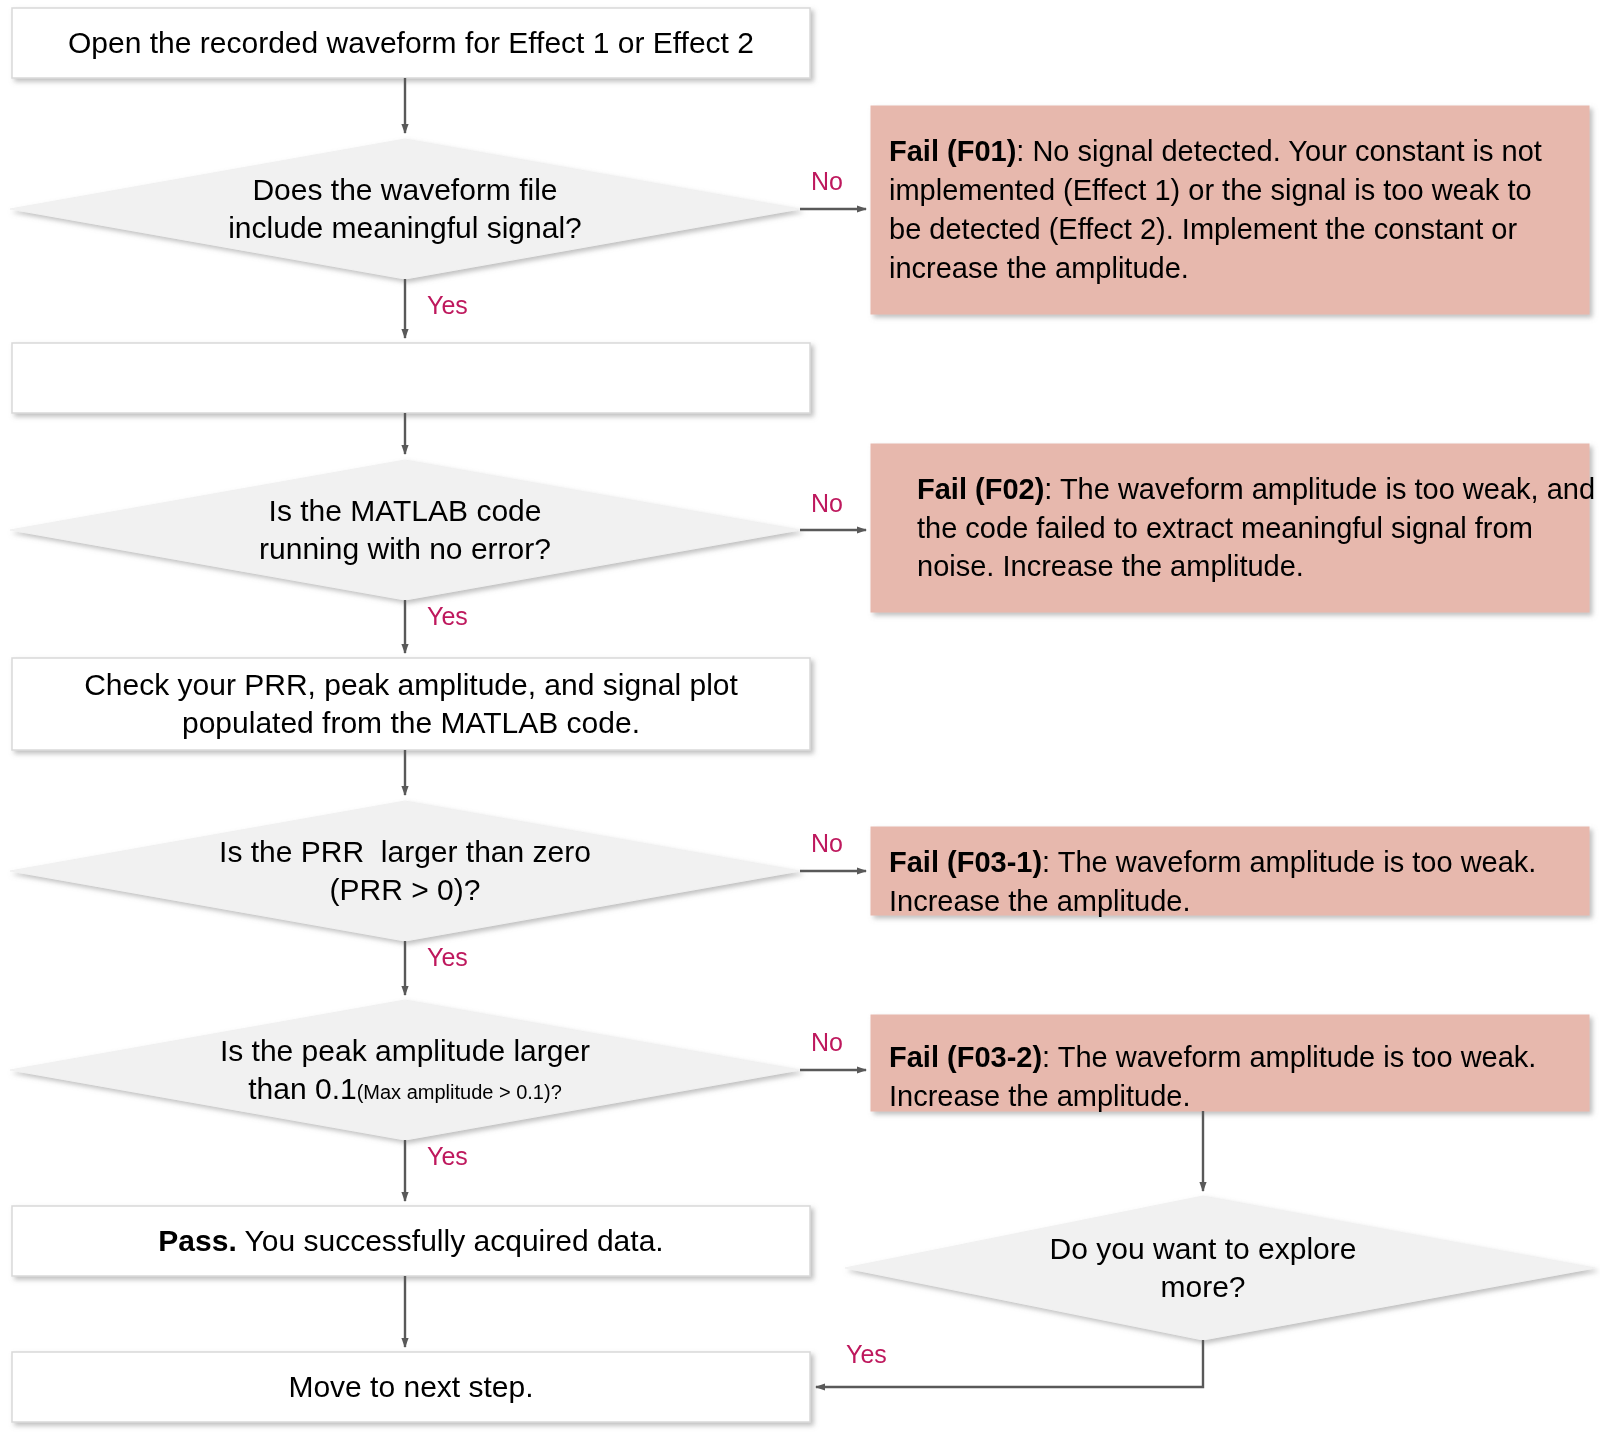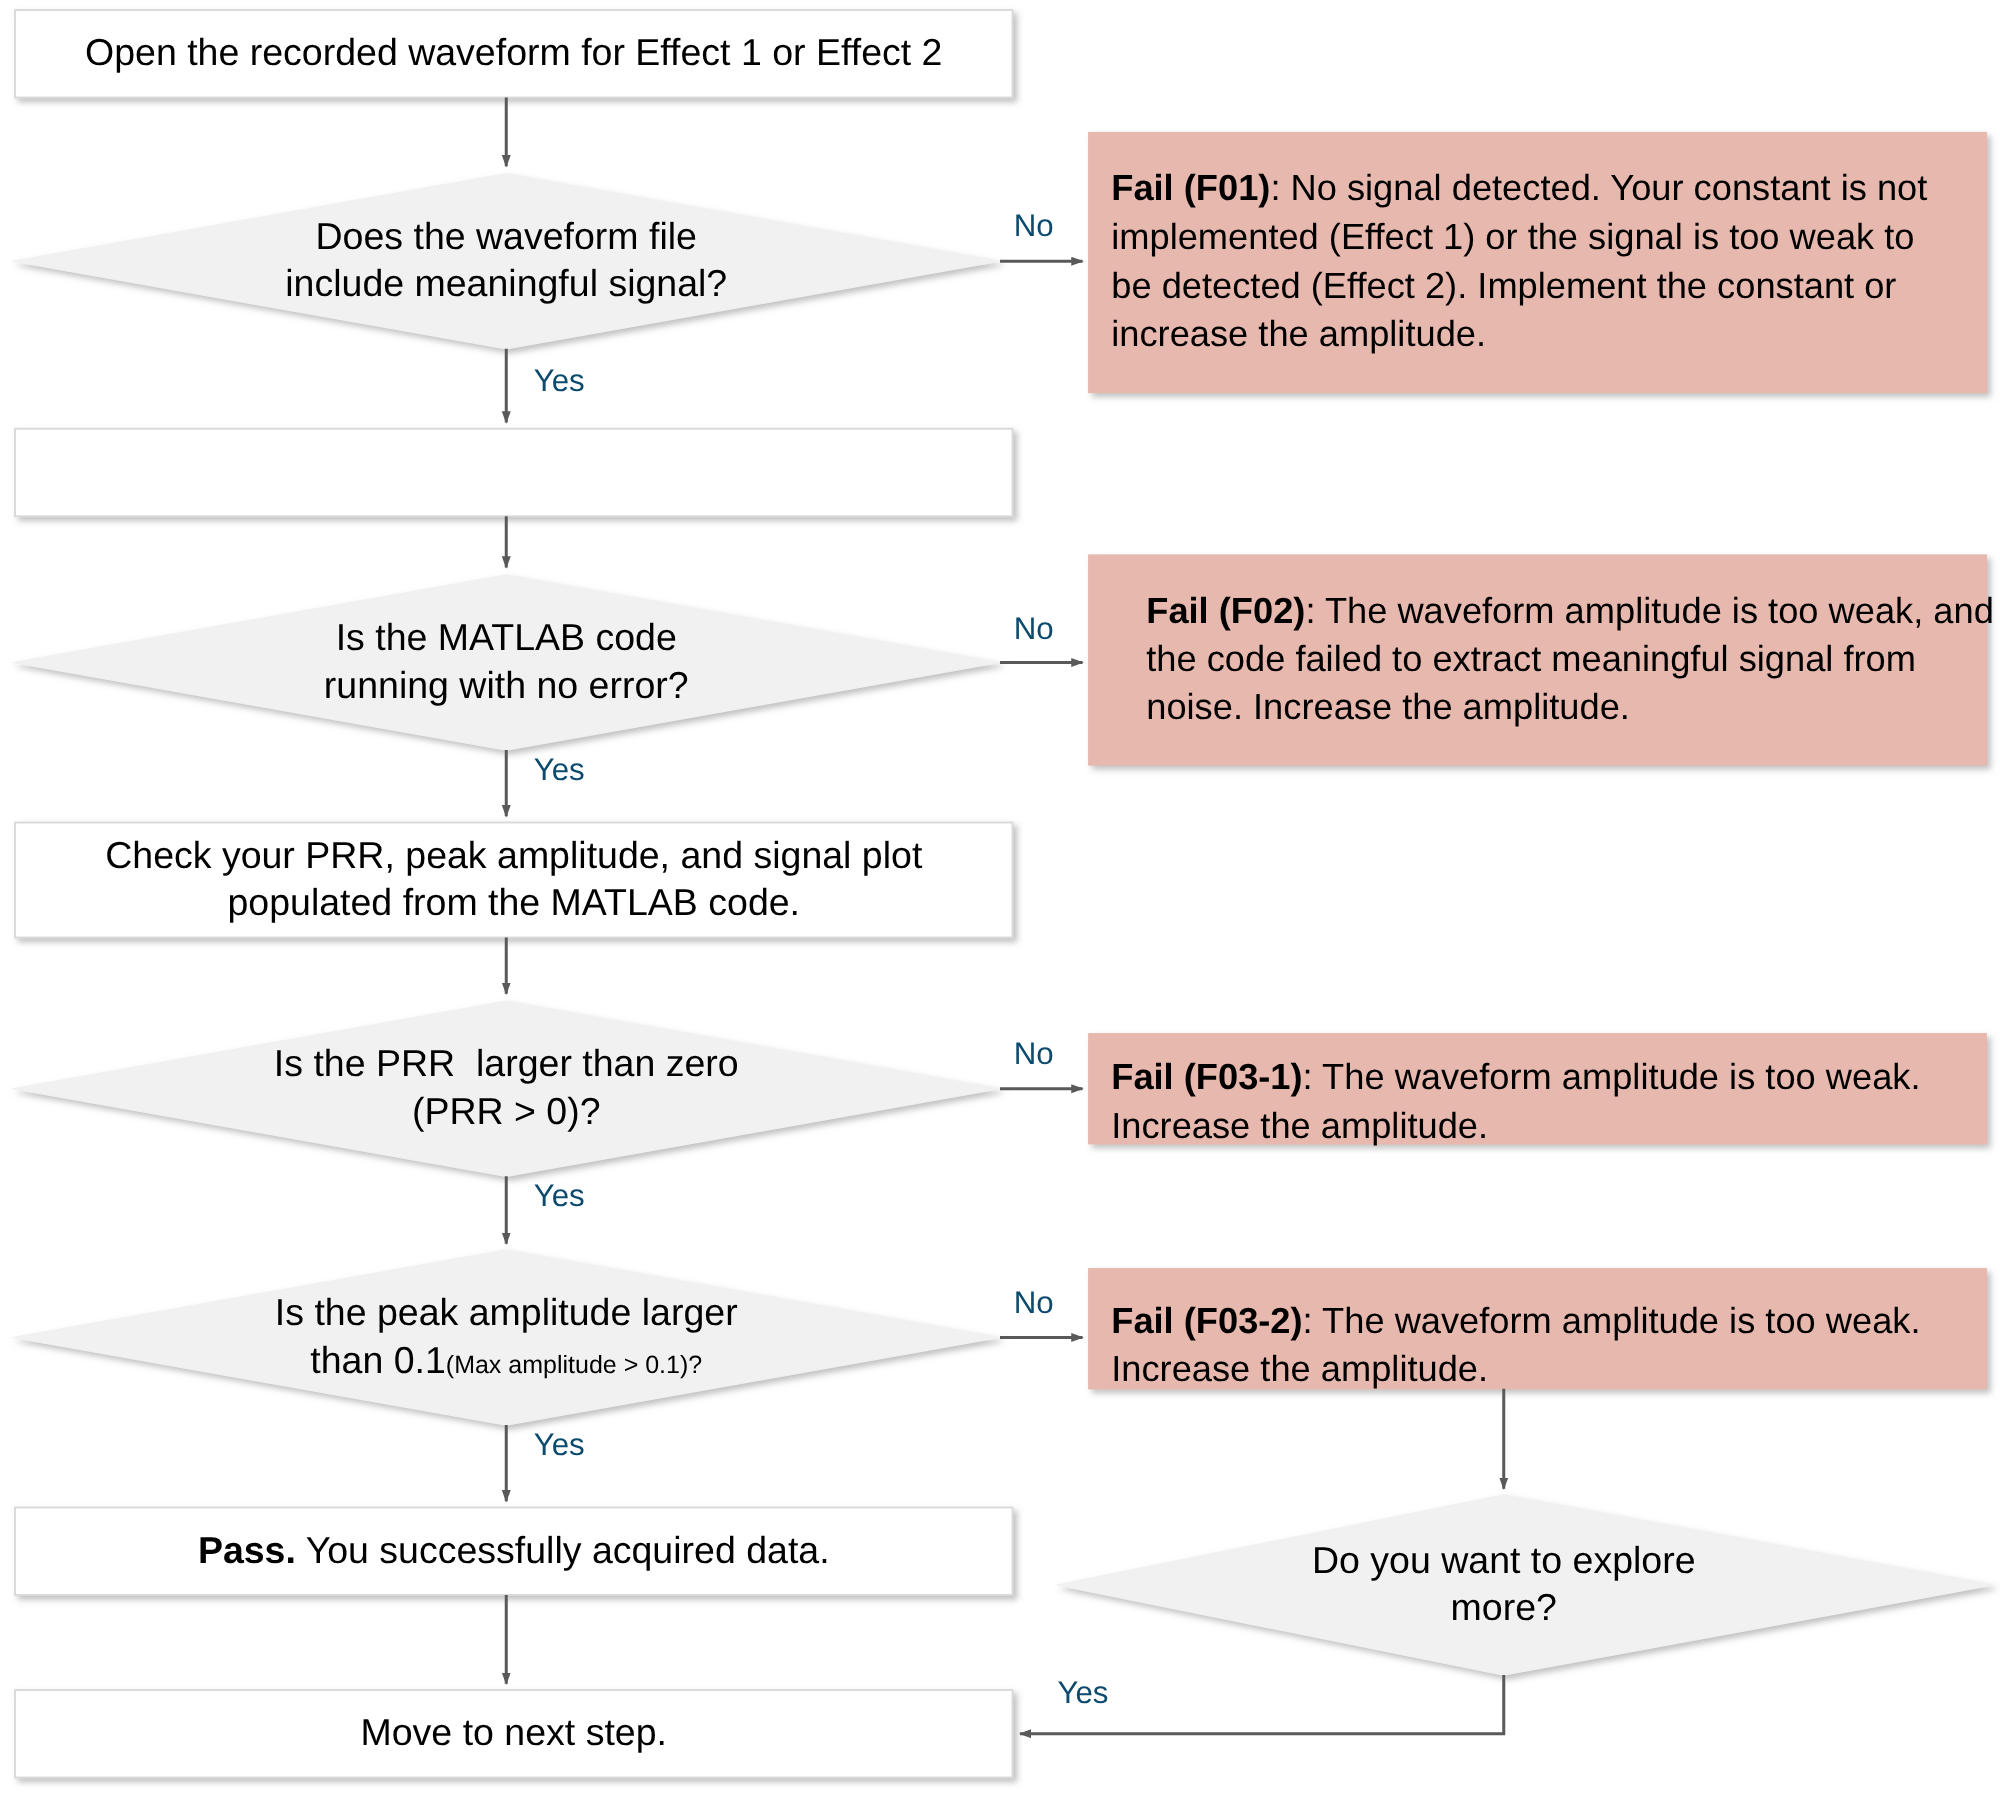--- a/index.html
+++ b/index.html
@@ -46,21 +46,21 @@
     padding: 0 18px;
     box-sizing: border-box;
   }
   .fail-text > span { text-align: left; }
   .small-paren { font-size: 20px; }
   b, strong { font-weight: bold; }
 
   .edge-label {
     position: absolute;
     font-size: 25px;
-    color: #0c4a6e;
+    color: #be185d;
     font-family: "Liberation Sans", sans-serif;
     white-space: nowrap;
     pointer-events: none;
   }
   .hit {
     position: absolute;
     background: transparent;
   }
 </style>
 </head>

